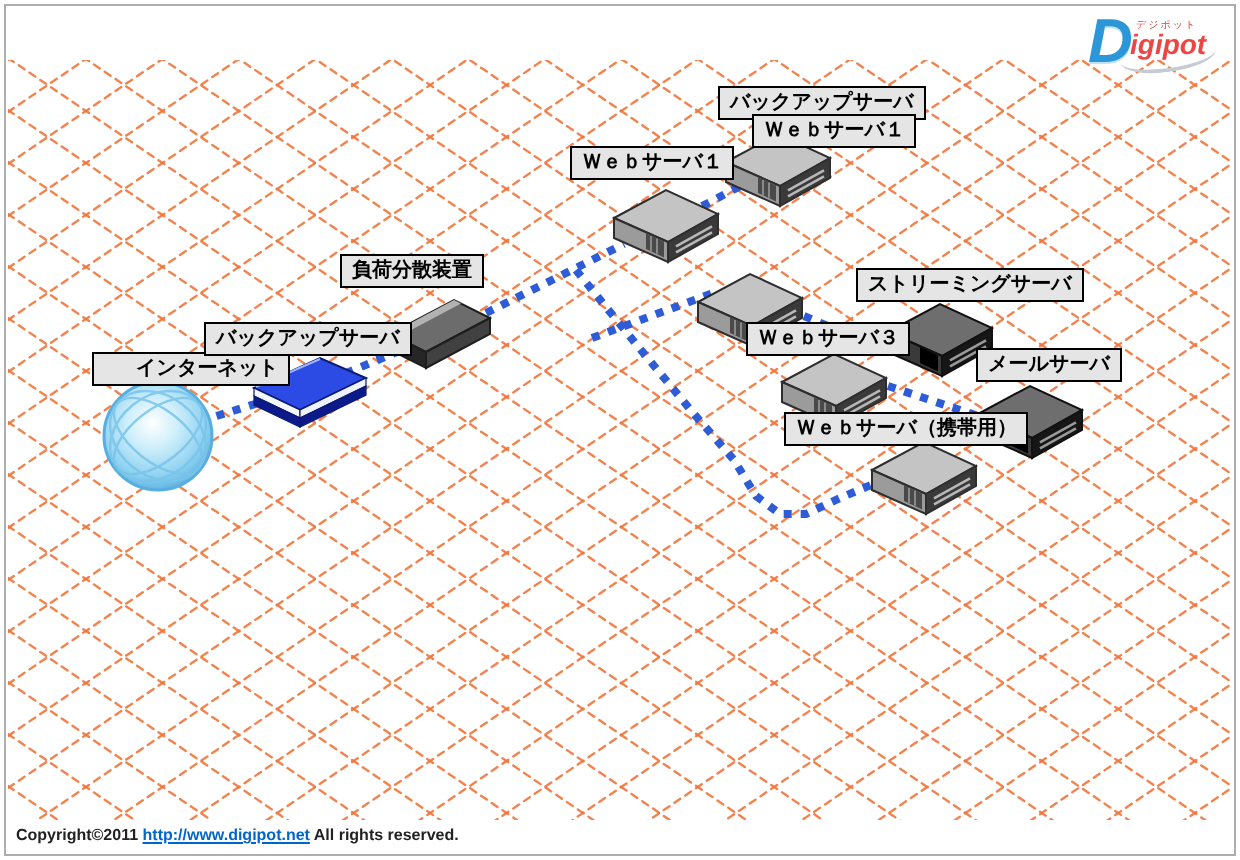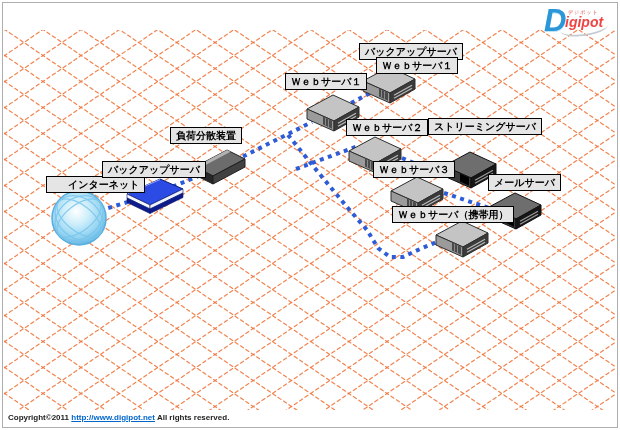--- a/index.html
+++ b/index.html
@@ -184,22 +184,21 @@
     <use href="#srv-d" x="488" y="188"></use>
     <use href="#srv-l" x="435" y="216"></use>
   </svg>
 
   <div class="node-label" style="left:46px;top:176px;padding-left:21px;">インターネット</div>
   <div class="node-label" style="left:102px;top:161px;">バックアップサーバ</div>
   <div class="node-label" style="left:170px;top:127px;">負荷分散装置</div>
   <div class="node-label" style="left:285px;top:73px;">Ｗｅｂサーバ１</div>
   <div class="node-label" style="left:359px;top:43px;">バックアップサーバ</div>
   <div class="node-label" style="left:376px;top:57px;">Ｗｅｂサーバ１</div>
-  <div class="node-label" style="left:346px;top:119px;">Ｗｅｂサーバ２</div>
-  <div class="node-label" style="left:428px;top:118px;">ストリーミングサーバ</div>
+  <div class="node-label" style="left:428px;top:134px;">ストリーミングサーバ</div>
   <div class="node-label" style="left:373px;top:161px;">Ｗｅｂサーバ３</div>
   <div class="node-label" style="left:488px;top:174px;">メールサーバ</div>
   <div class="node-label" style="left:392px;top:206px;">Ｗｅｂサーバ（携帯用）</div>
 
 
   <div id="logo">
     <span class="logo-swoosh"></span>
     <span class="logo-d">D</span>
     <span class="logo-ruby">デジポット</span>
     <span class="logo-rest">igipot</span>

